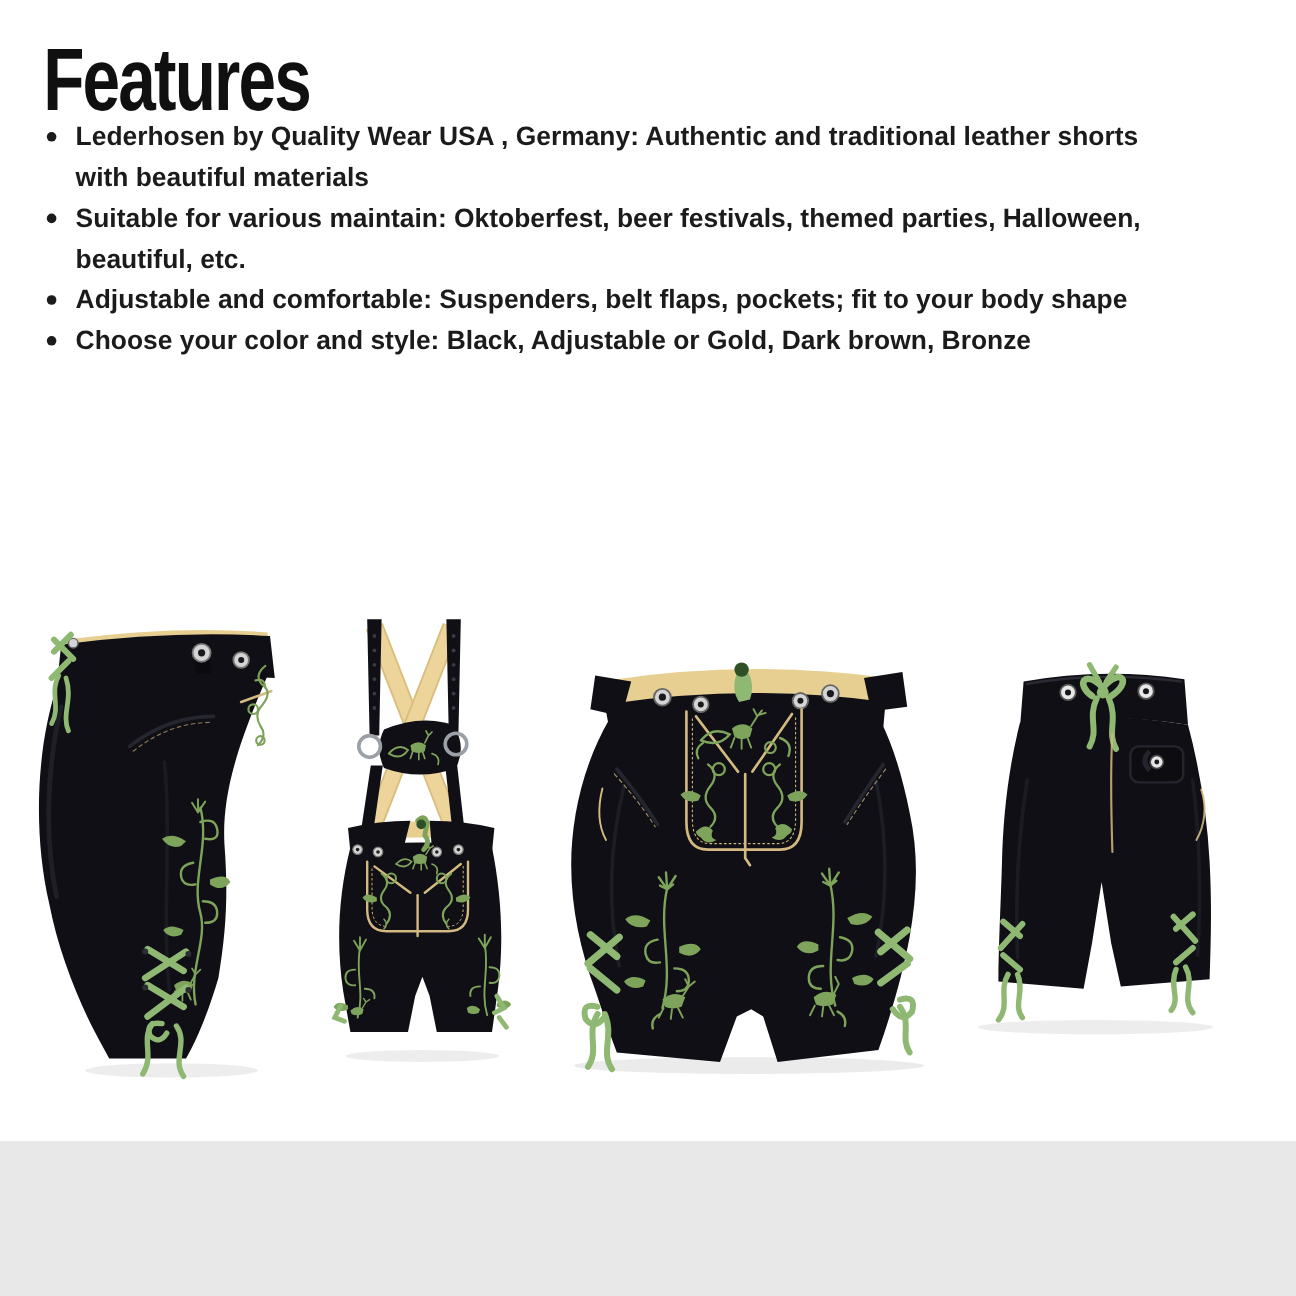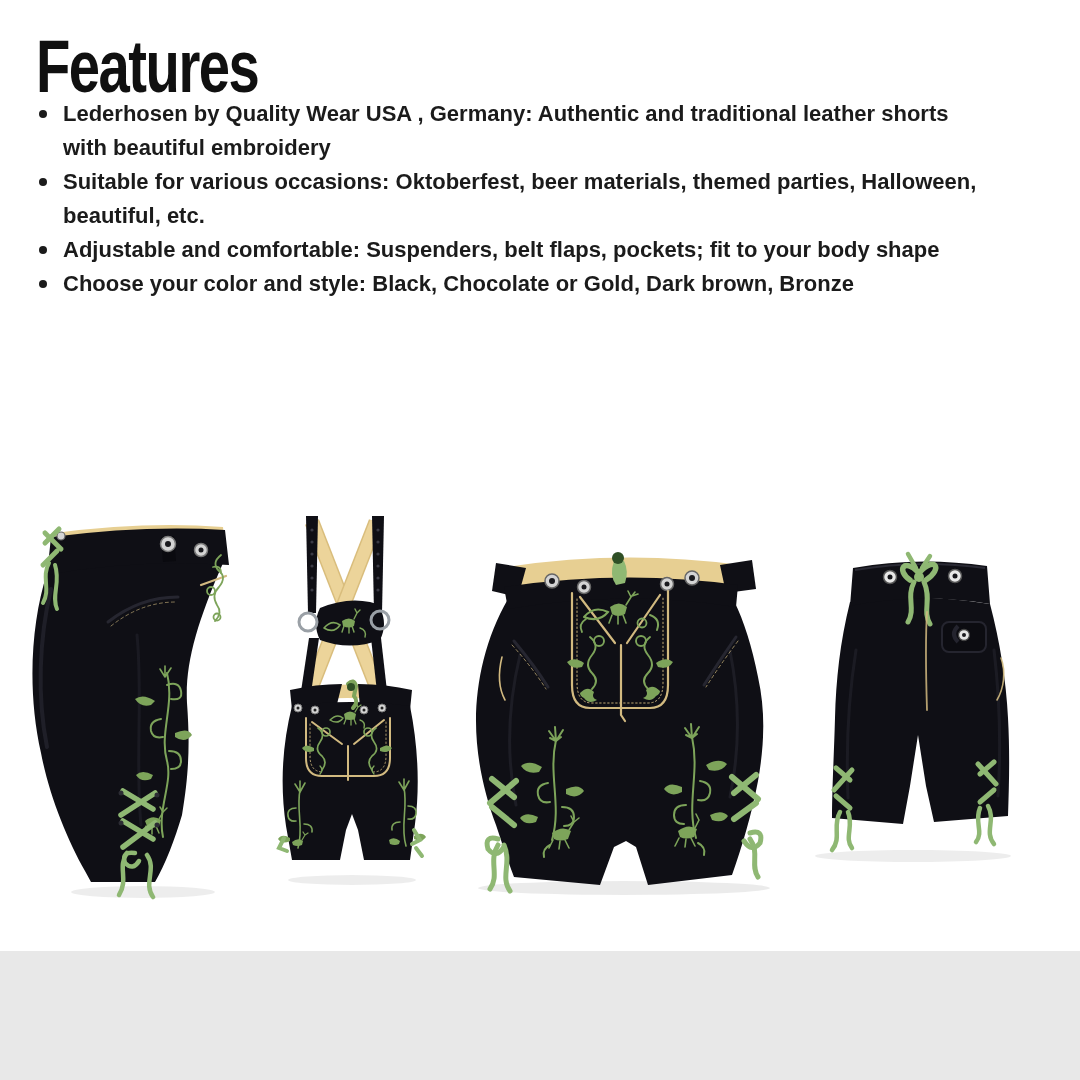--- a/index.html
+++ b/index.html
@@ -45,40 +45,40 @@
 
 <div class="canvas">
 
   <h1 class="heading">Features</h1>
 
   <ul class="features">
     <li>
       <span class="dot"></span>
       <div class="lines">
           <div>Lederhosen by Quality Wear USA , Germany: Authentic and traditional leather shorts</div>
-          <div>with beautiful embroidery</div>
+          <div>with beautiful materials</div>
         </div>
     </li>
     <li>
       <span class="dot"></span>
       <div class="lines">
-          <div>Suitable for various occasions: Oktoberfest, beer materials, themed parties, Halloween,</div>
+          <div>Suitable for various maintain: Oktoberfest, beer festivals, themed parties, Halloween,</div>
           <div>beautiful, etc.</div>
         </div>
     </li>
     <li>
       <span class="dot"></span>
       <div class="lines">
           <div>Adjustable and comfortable: Suspenders, belt flaps, pockets; fit to your body shape</div>
         </div>
     </li>
     <li>
       <span class="dot"></span>
       <div class="lines">
-          <div>Choose your color and style: Black, Chocolate or Gold, Dark brown, Bronze</div>
+          <div>Choose your color and style: Black, Adjustable or Gold, Dark brown, Bronze</div>
         </div>
     </li>
   </ul>
 
   <figure class="photo photo-side">
     <svg viewBox="0 0 228 395" xmlns="http://www.w3.org/2000/svg">
       <ellipse cx="118" cy="387" rx="72" ry="6" fill="#000" opacity="0.07"></ellipse>
       <g>
         <path class="f-black" d="M22 68 C6 118 2 186 16 248 C24 290 42 334 60 366 L66 377 L130 377 C140 360 150 334 157 310 C164 268 165 238 162 198 C160 158 172 118 198 58 Q110 52 22 68 Z"></path>
         <path class="s-seam" d="M26 84 C14 134 12 192 22 242" stroke-width="4" opacity="0.7"></path>

